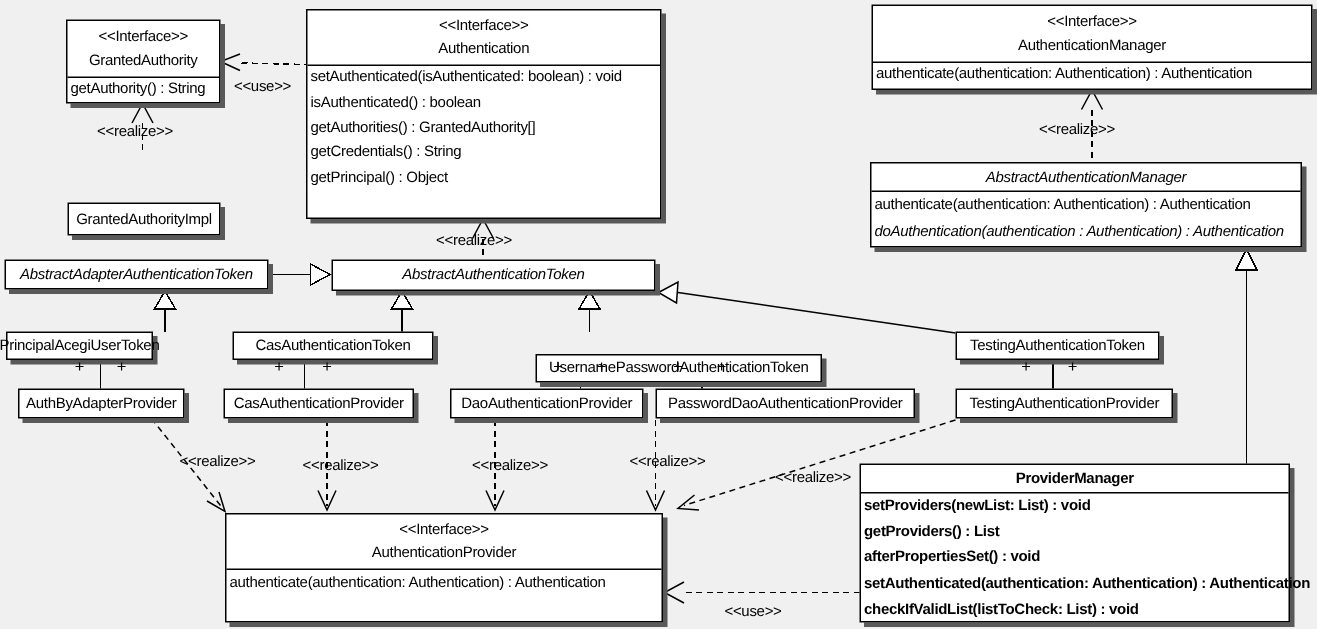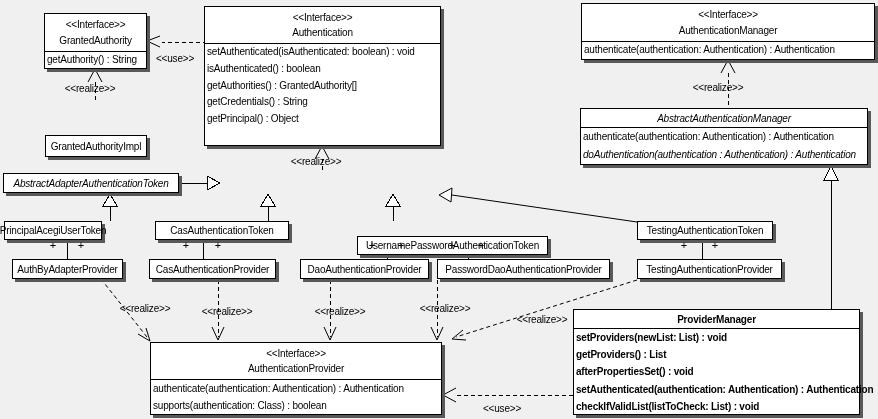--- a/index.html
+++ b/index.html
@@ -165,20 +165,23 @@
     <div style="line-height:18px;">
       <div class="mrow">authenticate(authentication: Authentication) : Authentication</div>
       <div class="mrow it">doAuthentication(authentication : Authentication) : Authentication</div>
     </div>
   </div>
 
   <div class="uml-box" style="left:3px;top:173px;width:176px;height:20px;">
     <div class="solo it">AbstractAdapterAuthenticationToken</div>
   </div>
 
+  <div class="uml-box" style="left:221px;top:173px;width:216px;height:21px;">
+    <div class="solo it">AbstractAuthenticationToken</div>
+  </div>
 
   <div class="uml-box" style="left:4px;top:221px;width:98px;height:19px;">
     <div class="solo">PrincipalAcegiUserToken</div>
   </div>
 
   <div class="uml-box" style="left:155px;top:221px;width:134px;height:19px;">
     <div class="solo">CasAuthenticationToken</div>
   </div>
 
   <div class="uml-box" style="left:357px;top:221px;width:191px;height:19px;margin-top:15px;">
@@ -209,21 +212,20 @@
     <div class="solo">TestingAuthenticationProvider</div>
   </div>
 
   <div class="uml-box" style="left:150px;top:342px;width:292px;height:73px;">
     <div class="hdr" style="height:37px;">
       <div>&lt;&lt;Interface&gt;&gt;</div>
       <div>AuthenticationProvider</div>
     </div>
     <div style="line-height:17px;">
       <div class="mrow">authenticate(authentication: Authentication) : Authentication</div>
-      <div class="mrow">supports(authentication: Class) : boolean</div>
     </div>
   </div>
 
   <div class="uml-box" style="left:573px;top:309px;width:287px;height:106px;font-weight:bold;">
     <div class="hdr solohdr" style="height:19px;">
       <div>ProviderManager</div>
     </div>
     <div style="line-height:17.2px;">
       <div class="mrow">setProviders(newList: List) : void</div>
       <div class="mrow">getProviders() : List</div>

